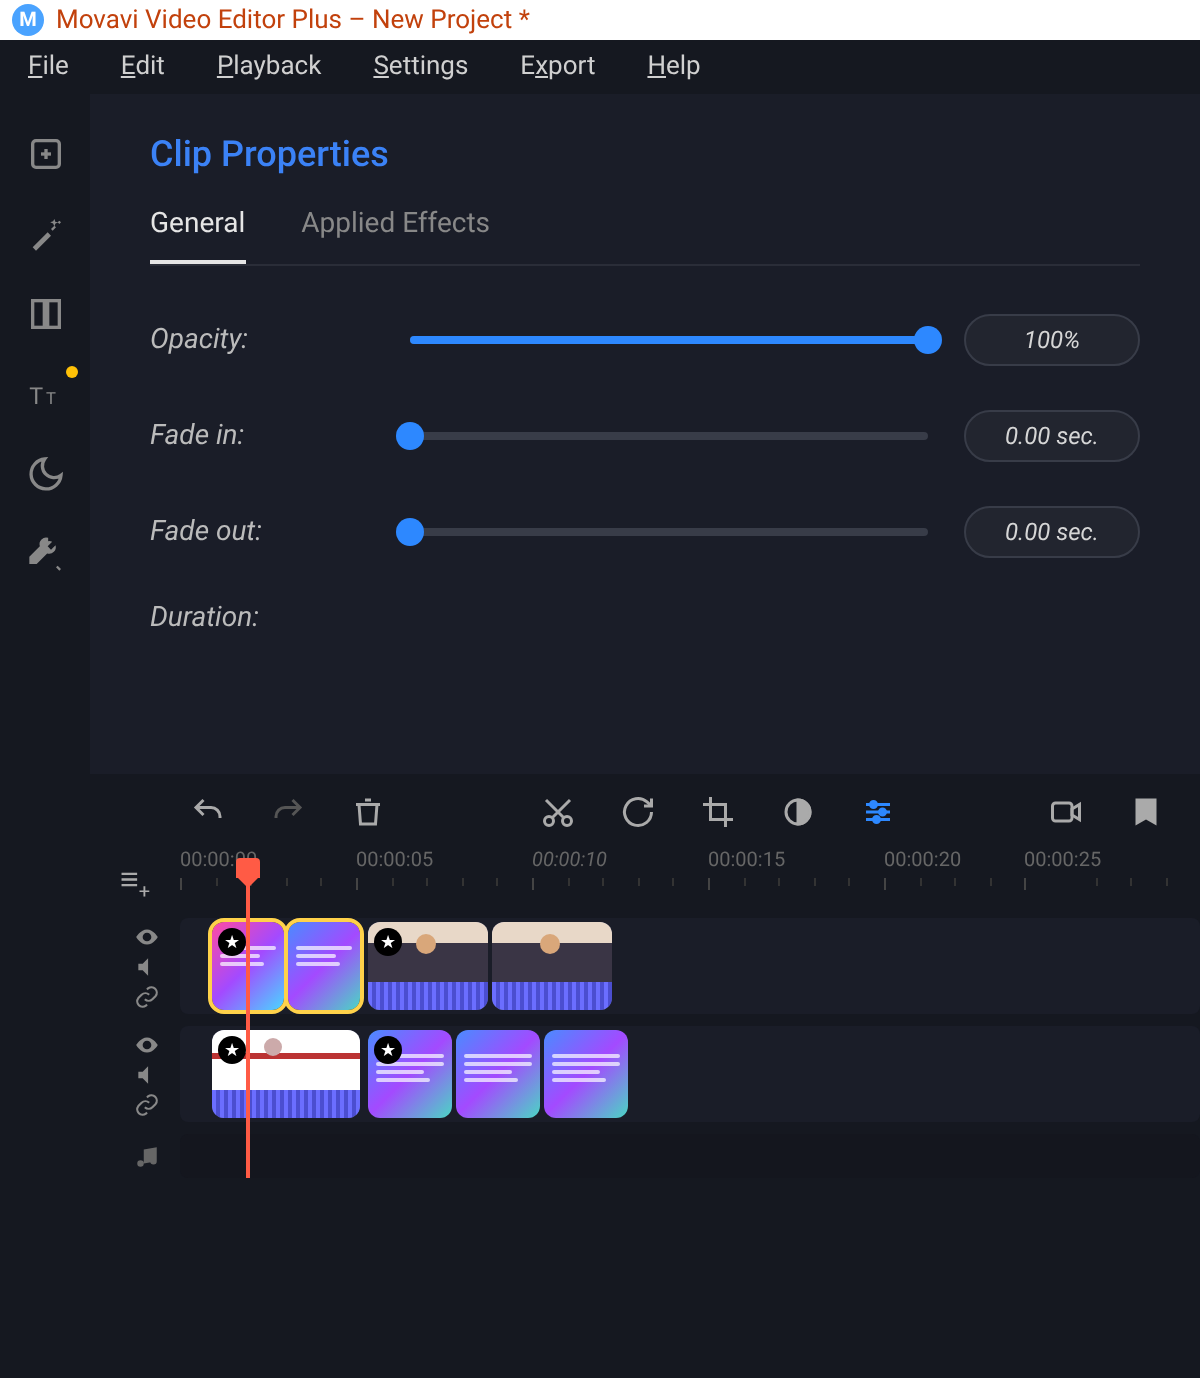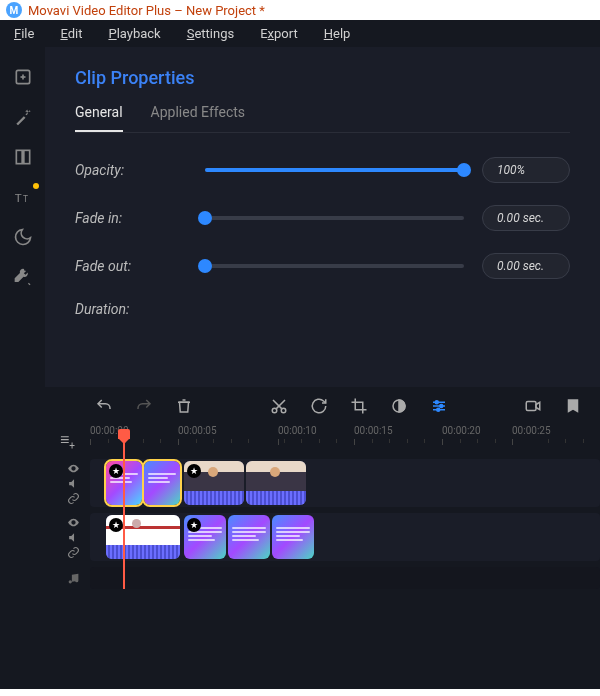--- a/index.html
+++ b/index.html
@@ -20,21 +20,21 @@
 .panel h2 { color: #3b82f6; font-size: 18px; font-weight: 500; margin-bottom: 16px; }
 .tabs { display: flex; gap: 28px; border-bottom: 1px solid #2a2d38; margin-bottom: 24px; }
 .tab { padding-bottom: 10px; color: #888; cursor: pointer; font-size: 14px; }
 .tab.active { color: #e5e5e5; border-bottom: 2px solid #e5e5e5; }
 .prop-row { display: flex; align-items: center; margin-bottom: 22px; font-style: italic; }
 .prop-label { width: 130px; color: #bbb; font-size: 14px; }
 .slider-wrap { flex: 1; display: flex; align-items: center; margin-right: 18px; }
 .slider { flex: 1; height: 4px; background: #383c48; border-radius: 2px; position: relative; }
 .slider-fill { position: absolute; left: 0; top: 0; height: 100%; background: #2d88ff; border-radius: 2px; }
 .slider-handle { position: absolute; top: 50%; transform: translate(-50%, -50%); width: 14px; height: 14px; background: #2d88ff; border-radius: 50%; }
-.val-badge { min-width: 88px; background: #22252f; border: 1px solid #383c48; border-radius: 14px; padding: 5px 14px; color: #d6d6d6; font-size: 12px; }
+.val-badge { min-width: 88px; text-align: center; background: #22252f; border: 1px solid #383c48; border-radius: 14px; padding: 5px 14px; color: #d6d6d6; font-size: 12px; }
 .duration-input { background: #22252f; border: 1px solid #383c48; border-radius: 14px; padding: 5px 12px; color: #d6d6d6; display: flex; align-items: center; gap: 8px; font-size: 12px; }
 .spinner { display: flex; flex-direction: column; gap: 1px; }
 .spinner .arr { width: 0; height: 0; border-left: 4px solid transparent; border-right: 4px solid transparent; cursor: pointer; }
 .spinner .up { border-bottom: 5px solid #888; }
 .spinner .down { border-top: 5px solid #888; }
 .timeline-area { flex: 1; background: #151820; display: flex; flex-direction: column; }
 .tl-toolbar { display: flex; align-items: center; gap: 22px; padding: 10px 18px 10px 50px; color: #aaa; }
 .tl-toolbar .grp { display: flex; gap: 22px; }
 .tl-toolbar .spacer { flex: 1; }
 .tl-toolbar svg, .tl-toolbar .ico { width: 18px; height: 18px; cursor: pointer; }
@@ -232,21 +232,21 @@
             <div class="tick" style="left: 0px;">00:00:00</div>
             <div class="minor" style="left: 17.6px;"></div>
             <div class="minor" style="left: 35.2px;"></div>
             <div class="minor" style="left: 52.8px;"></div>
             <div class="minor" style="left: 70.4px;"></div>
             <div class="tick" style="left: 88px;">00:00:05</div>
             <div class="minor" style="left: 105.6px;"></div>
             <div class="minor" style="left: 123.2px;"></div>
             <div class="minor" style="left: 140.8px;"></div>
             <div class="minor" style="left: 158.4px;"></div>
-            <div class="tick" style="left: 188px;">00:00:10</div>
+            <div class="tick" style="left: 176px; font-style: italic;">00:00:10</div>
             <div class="minor" style="left: 193.6px;"></div>
             <div class="minor" style="left: 211.2px;"></div>
             <div class="minor" style="left: 228.8px;"></div>
             <div class="minor" style="left: 246.4px;"></div>
             <div class="tick" style="left: 264px;">00:00:15</div>
             <div class="minor" style="left: 281.6px;"></div>
             <div class="minor" style="left: 299.2px;"></div>
             <div class="minor" style="left: 316.8px;"></div>
             <div class="minor" style="left: 334.4px;"></div>
             <div class="tick" style="left: 352px;">00:00:20</div>

